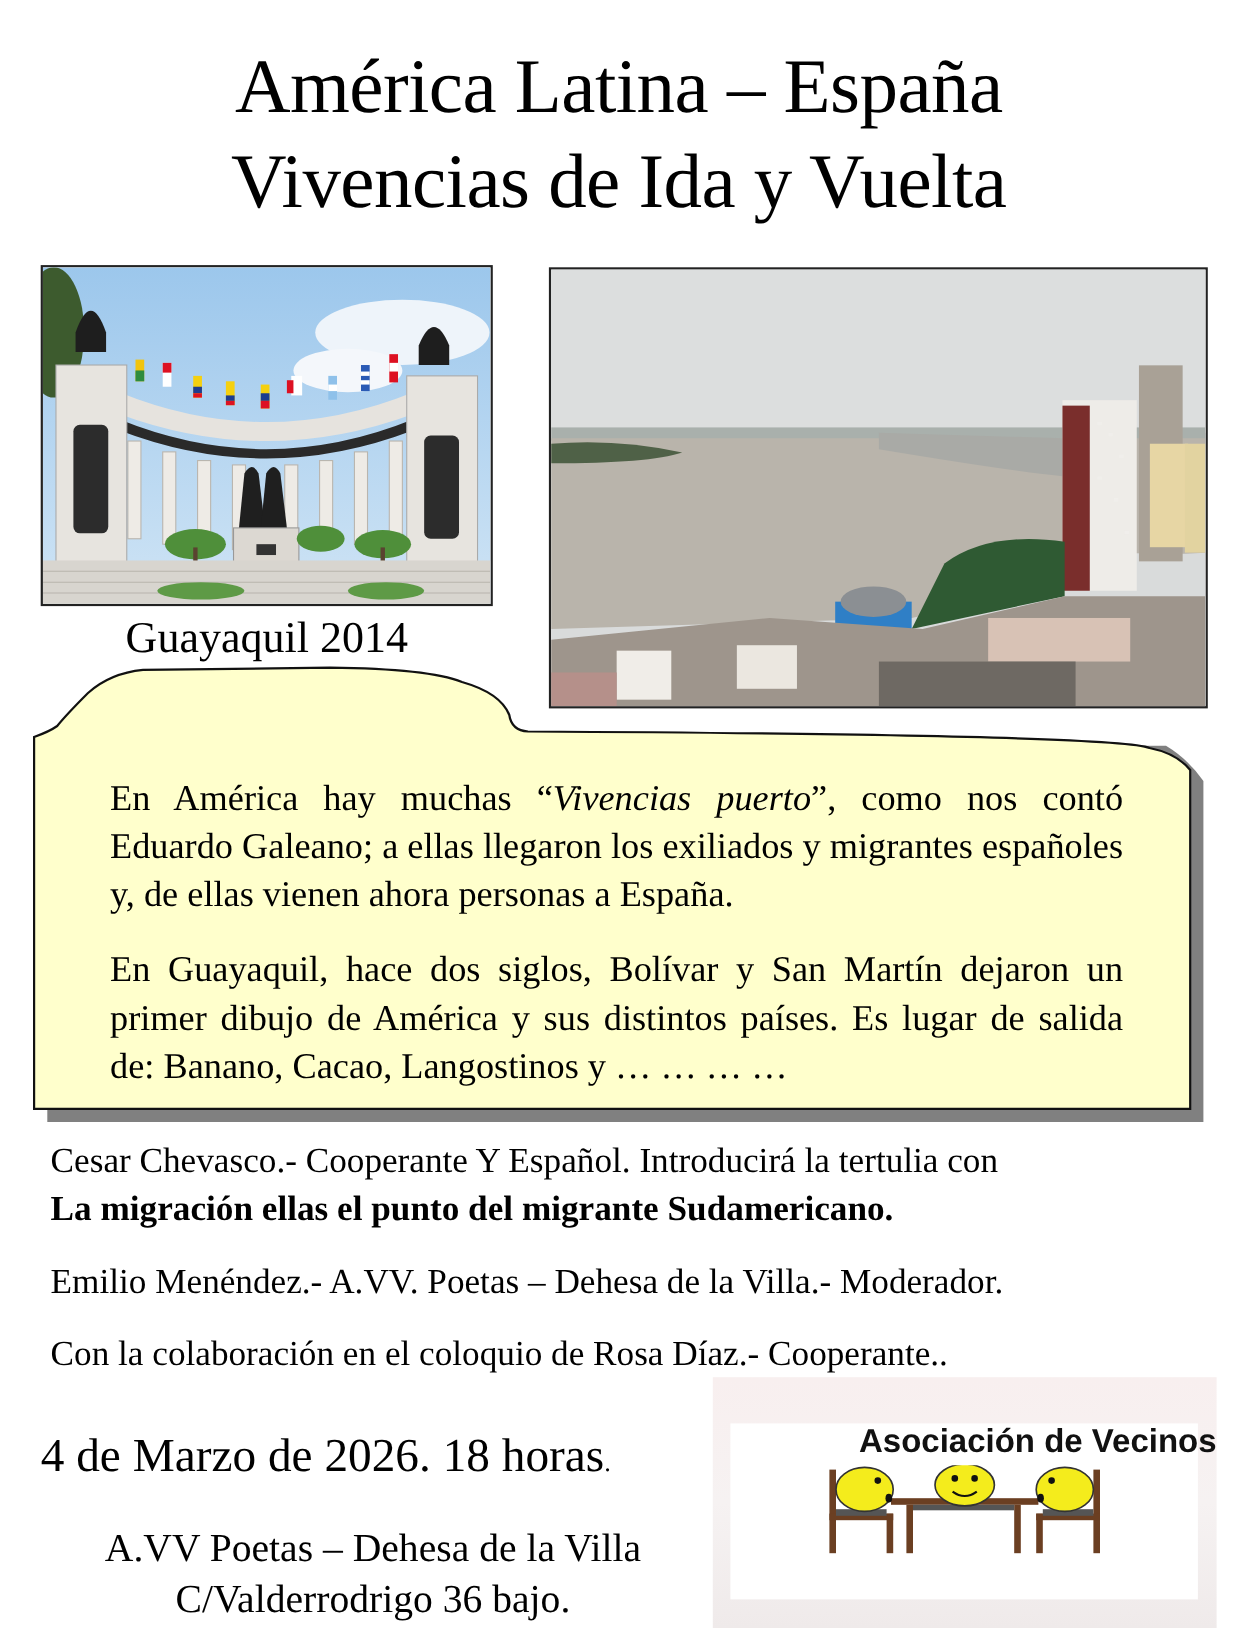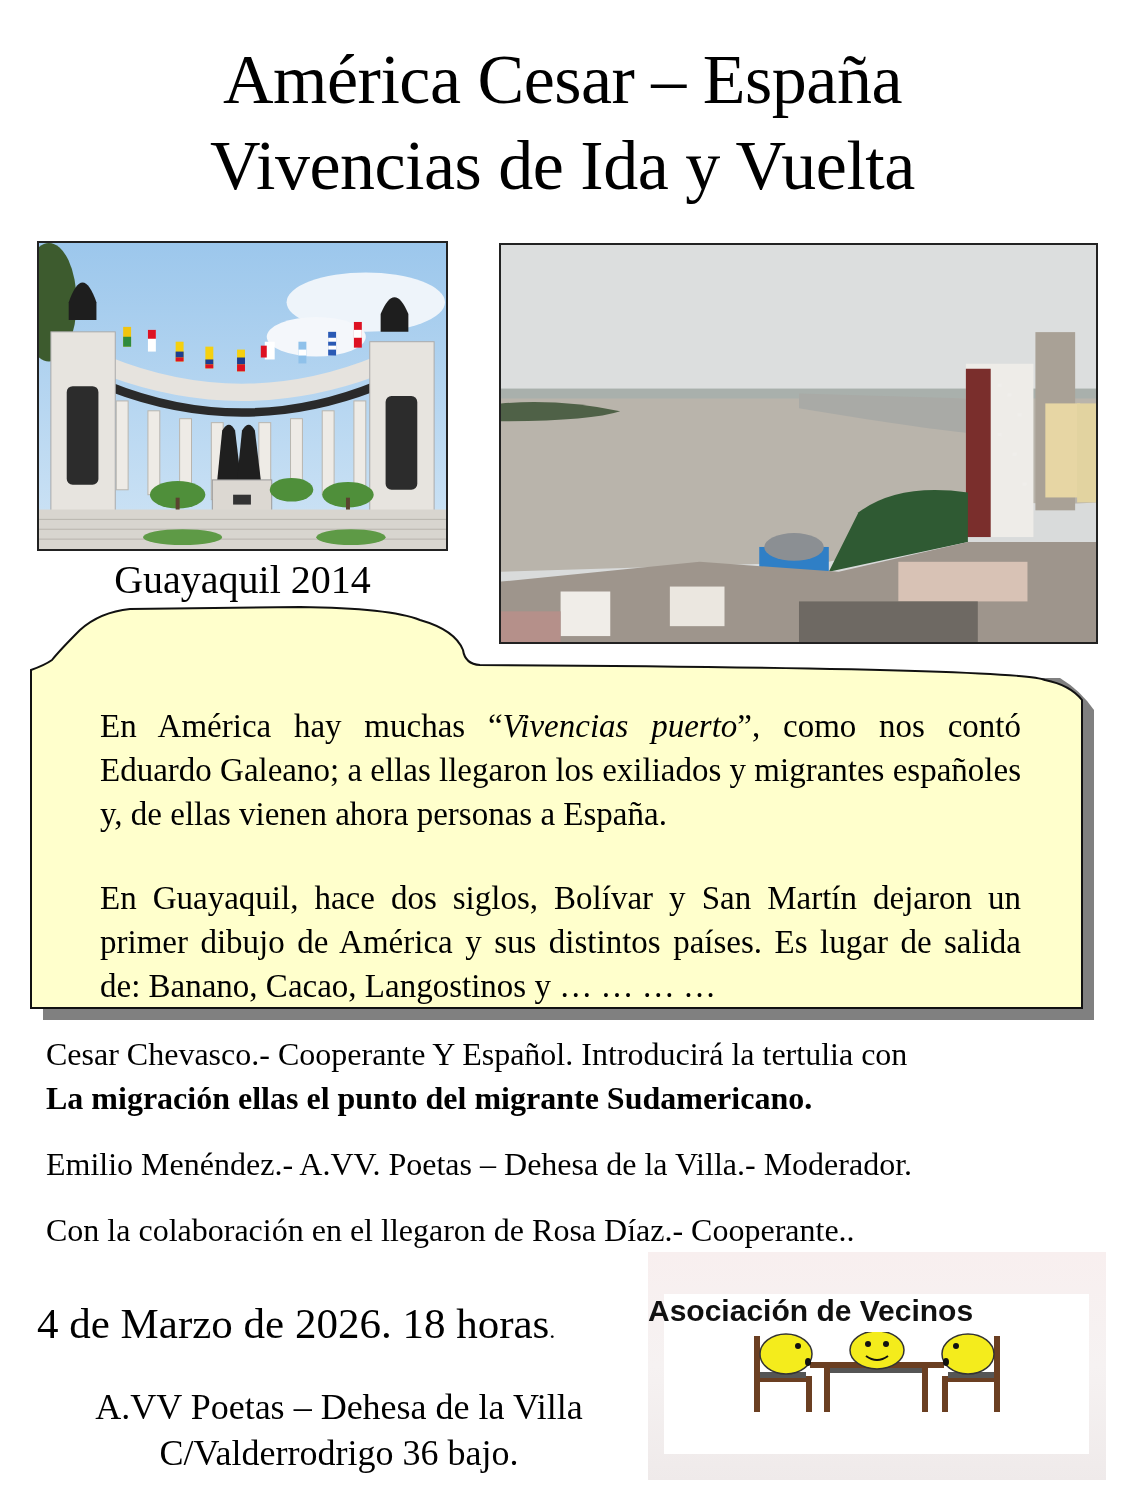--- a/index.html
+++ b/index.html
@@ -22,47 +22,47 @@
   .caption {
     position:absolute; left:37px; width:411px; top:560px; text-align:center;
     font-size:40px; line-height:40px;
   }
 
   #callout { position:absolute; left:0; top:0; width:1125px; height:1040px; pointer-events:none; }
   .callout-text {
     position:absolute; left:100px; width:921px; font-size:33px; line-height:44px; text-align:justify;
   }
   .callout-text.p1 { top:704px; }
-  .callout-text.p2 { top:860px;margin-top:16px; }
+  .callout-text.p2 { top:860px; }
 
   .info { position:absolute; left:46px; font-size:32px; line-height:44px; }
   .info.c1 { top:1032px; }
   .info.c2 { top:1076px; font-weight:bold; }
   .info.c3 { top:1142px; }
   .info.c4 { top:1208px; }
 
   .date { position:absolute; left:37px; top:1296px; font-size:43px; line-height:56px; }
   .date .small-dot { font-size:24px; }
   .venue { position:absolute; left:37px; width:604px; text-align:center; font-size:36px; line-height:44px; }
   .venue.v1 { top:1385px; }
   .venue.v2 { top:1431px; }
 
   #logo { position:absolute; left:648px; top:1252px; width:458px; height:228px;
     background:linear-gradient(#f8efef,#f6f2f2 50%,#efeaea); }
   #logo .inner { position:absolute; left:16px; top:42px; width:425px; height:160px; background:#fff; }
-  .logo-t { position:absolute; left:0; width:458px; text-align:left;
+  .logo-t { position:absolute; left:0; width:458px; text-align:right;
     font-family:"Liberation Sans","DejaVu Sans",sans-serif; font-weight:bold; color:#111; font-size:30px; line-height:34px; }
   .logo-t.t1 { top:42px; }
   .logo-t.t2 { top:158px; font-size:31px; }
   #logo svg { position:absolute; left:98px; top:80px; }
 </style>
 </head>
 <body>
 
-<div class="title l1">América Cesar – España</div>
+<div class="title l1">América Latina – España</div>
 <div class="title l2">Vivencias de Ida y Vuelta</div>
 
 <div class="photo" id="photo-monument">
   <svg viewBox="0 0 411 310" preserveAspectRatio="none">
     <defs>
       <linearGradient id="sky" x1="0" y1="0" x2="0" y2="1">
         <stop offset="0" stop-color="#9cc7ec"></stop>
           <stop offset="1" stop-color="#cfe4f5"></stop>
       </linearGradient>
     </defs>
@@ -189,21 +189,21 @@
            Q465 664 463 650 Q455 630 420 620 Q390 608 300 607
            L130 609 Q100 612 80 630 Q60 650 52 660 Q45 665 31 670 Z" fill="#ffffcc" stroke="#111" stroke-width="2"></path>
 </svg>
 
 <div class="callout-text p1"><span>En América hay muchas “</span><i>Vivencias puerto</i><span>”, como nos contó Eduardo Galeano; a ellas llegaron los exiliados y migrantes españoles y, de ellas vienen ahora personas a España.</span></div>
 <div class="callout-text p2">En  Guayaquil, hace dos siglos, Bolívar y San Martín dejaron un primer dibujo de América y sus distintos países.  Es lugar de salida de: Banano, Cacao, Langostinos y … … … …</div>
 
 <div class="info c1">Cesar Chevasco.- Cooperante Y Español. Introducirá la tertulia con</div>
 <div class="info c2">La migración ellas el punto del migrante Sudamericano.</div>
 <div class="info c3">Emilio Menéndez.- A.VV. Poetas – Dehesa de la Villa.- Moderador.</div>
-<div class="info c4">Con la colaboración en el llegaron de Rosa Díaz.- Cooperante..</div>
+<div class="info c4">Con la colaboración en el coloquio de Rosa Díaz.- Cooperante..</div>
 
 <div class="date"><span>4 de Marzo de 2026. 18 horas</span><span class="small-dot">.</span></div>
 <div class="venue v1">A.VV Poetas – Dehesa de la Villa</div>
 <div class="venue v2">C/Valderrodrigo 36 bajo.</div>
 
 <div id="logo">
   <div class="inner"></div>
   <div class="logo-t t1">Asociación de Vecinos</div>
   <svg width="262" height="82" viewBox="0 0 262 82">
     <g fill="#6b3f22">

